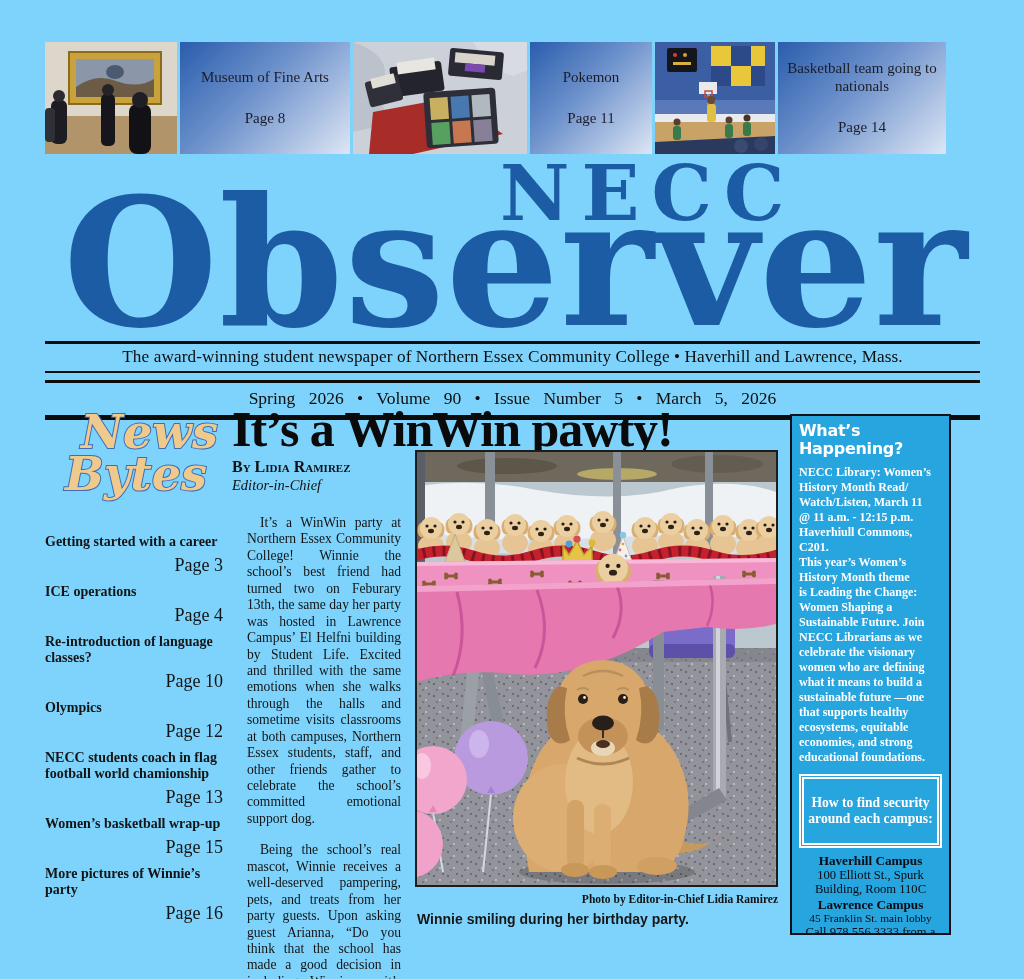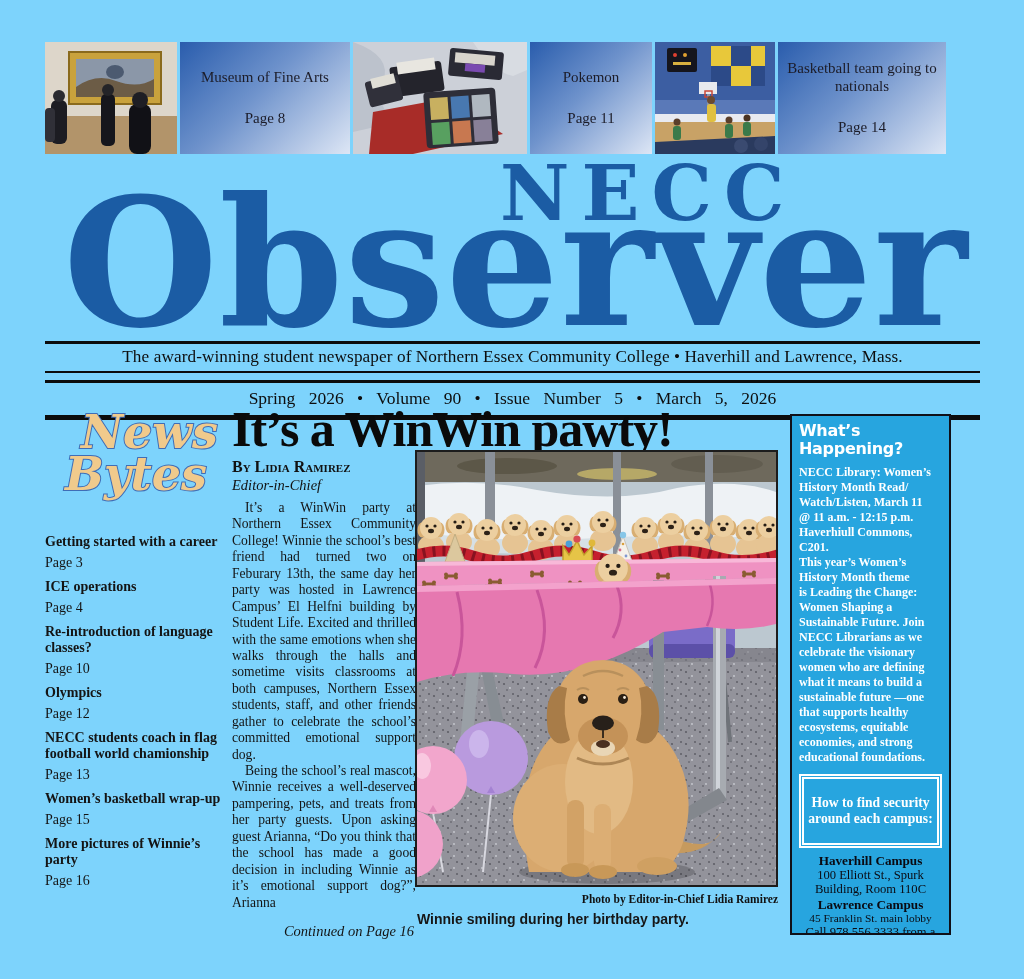--- a/index.html
+++ b/index.html
@@ -28,31 +28,31 @@
   .r1{height:2.5px;} .r2{height:2.5px;} .r3{height:3px;} .r4{height:5px;}
   .spacer{height:7px;}
   .tagline{font-size:17.2px;text-align:center;padding:3px 0 4px;letter-spacing:0.1px;color:#0d0d0d;}
   .issueline{font-size:17.5px;text-align:center;padding:5px 0 6px;word-spacing:9px;color:#0d0d0d;}
 
   
   .sidebar{position:absolute;left:45px;top:408px;width:184px;}
   .nb-logo{display:block;margin:0 0 30px 2px;}
   .nb-item{margin-bottom:8px;}
   .nb-title{font-weight:bold;font-size:14px;line-height:1.14;color:#141414;}
-  .nb-page{font-size:14px;margin-top:5px;padding-right:6px;color:#141414;}
+  .nb-page{text-align:right;font-size:18px;margin-top:5px;padding-right:6px;color:#141414;}
 
   
   .article{position:absolute;left:232px;top:404px;width:548px;}
   .headline{margin:0;font-family:"Liberation Serif",serif;font-weight:bold;font-size:50px;
             line-height:1.0;letter-spacing:-1px;color:#0a0a0a;white-space:nowrap;}
   .byline{font-variant:small-caps;font-weight:bold;font-size:16px;margin-top:4px;color:#111;}
   .byrole{font-style:italic;font-size:14.5px;margin-top:1px;color:#111;}
   .bodycol{position:absolute;left:0;top:96px;width:184px;font-size:13.6px;line-height:1.21;
            text-align:justify;hyphens:auto;-webkit-hyphens:auto;color:#141414;}
-  .bodycol p{margin:0;text-indent:13px;}
+  .bodycol p{margin:15px;text-indent:13px;}
   .continued{margin-top:12px;font-style:italic;font-size:14.5px;text-align:right;padding-right:2px;}
   .mainphoto{position:absolute;left:183px;top:46px;width:363px;height:437px;margin:0;
              border:2px solid #1c1c1c;box-sizing:border-box;overflow:hidden;}
   .mainphoto svg{display:block;}
   .credit{position:absolute;left:183px;top:489px;width:363px;text-align:right;
           font-weight:bold;font-size:11.5px;color:#111;}
   .caption{position:absolute;left:185px;top:507px;width:363px;text-align:left;
            font-family:Liberation Sans, sans-serif;font-weight:bold;font-size:14px;color:#161616;}
 
   

